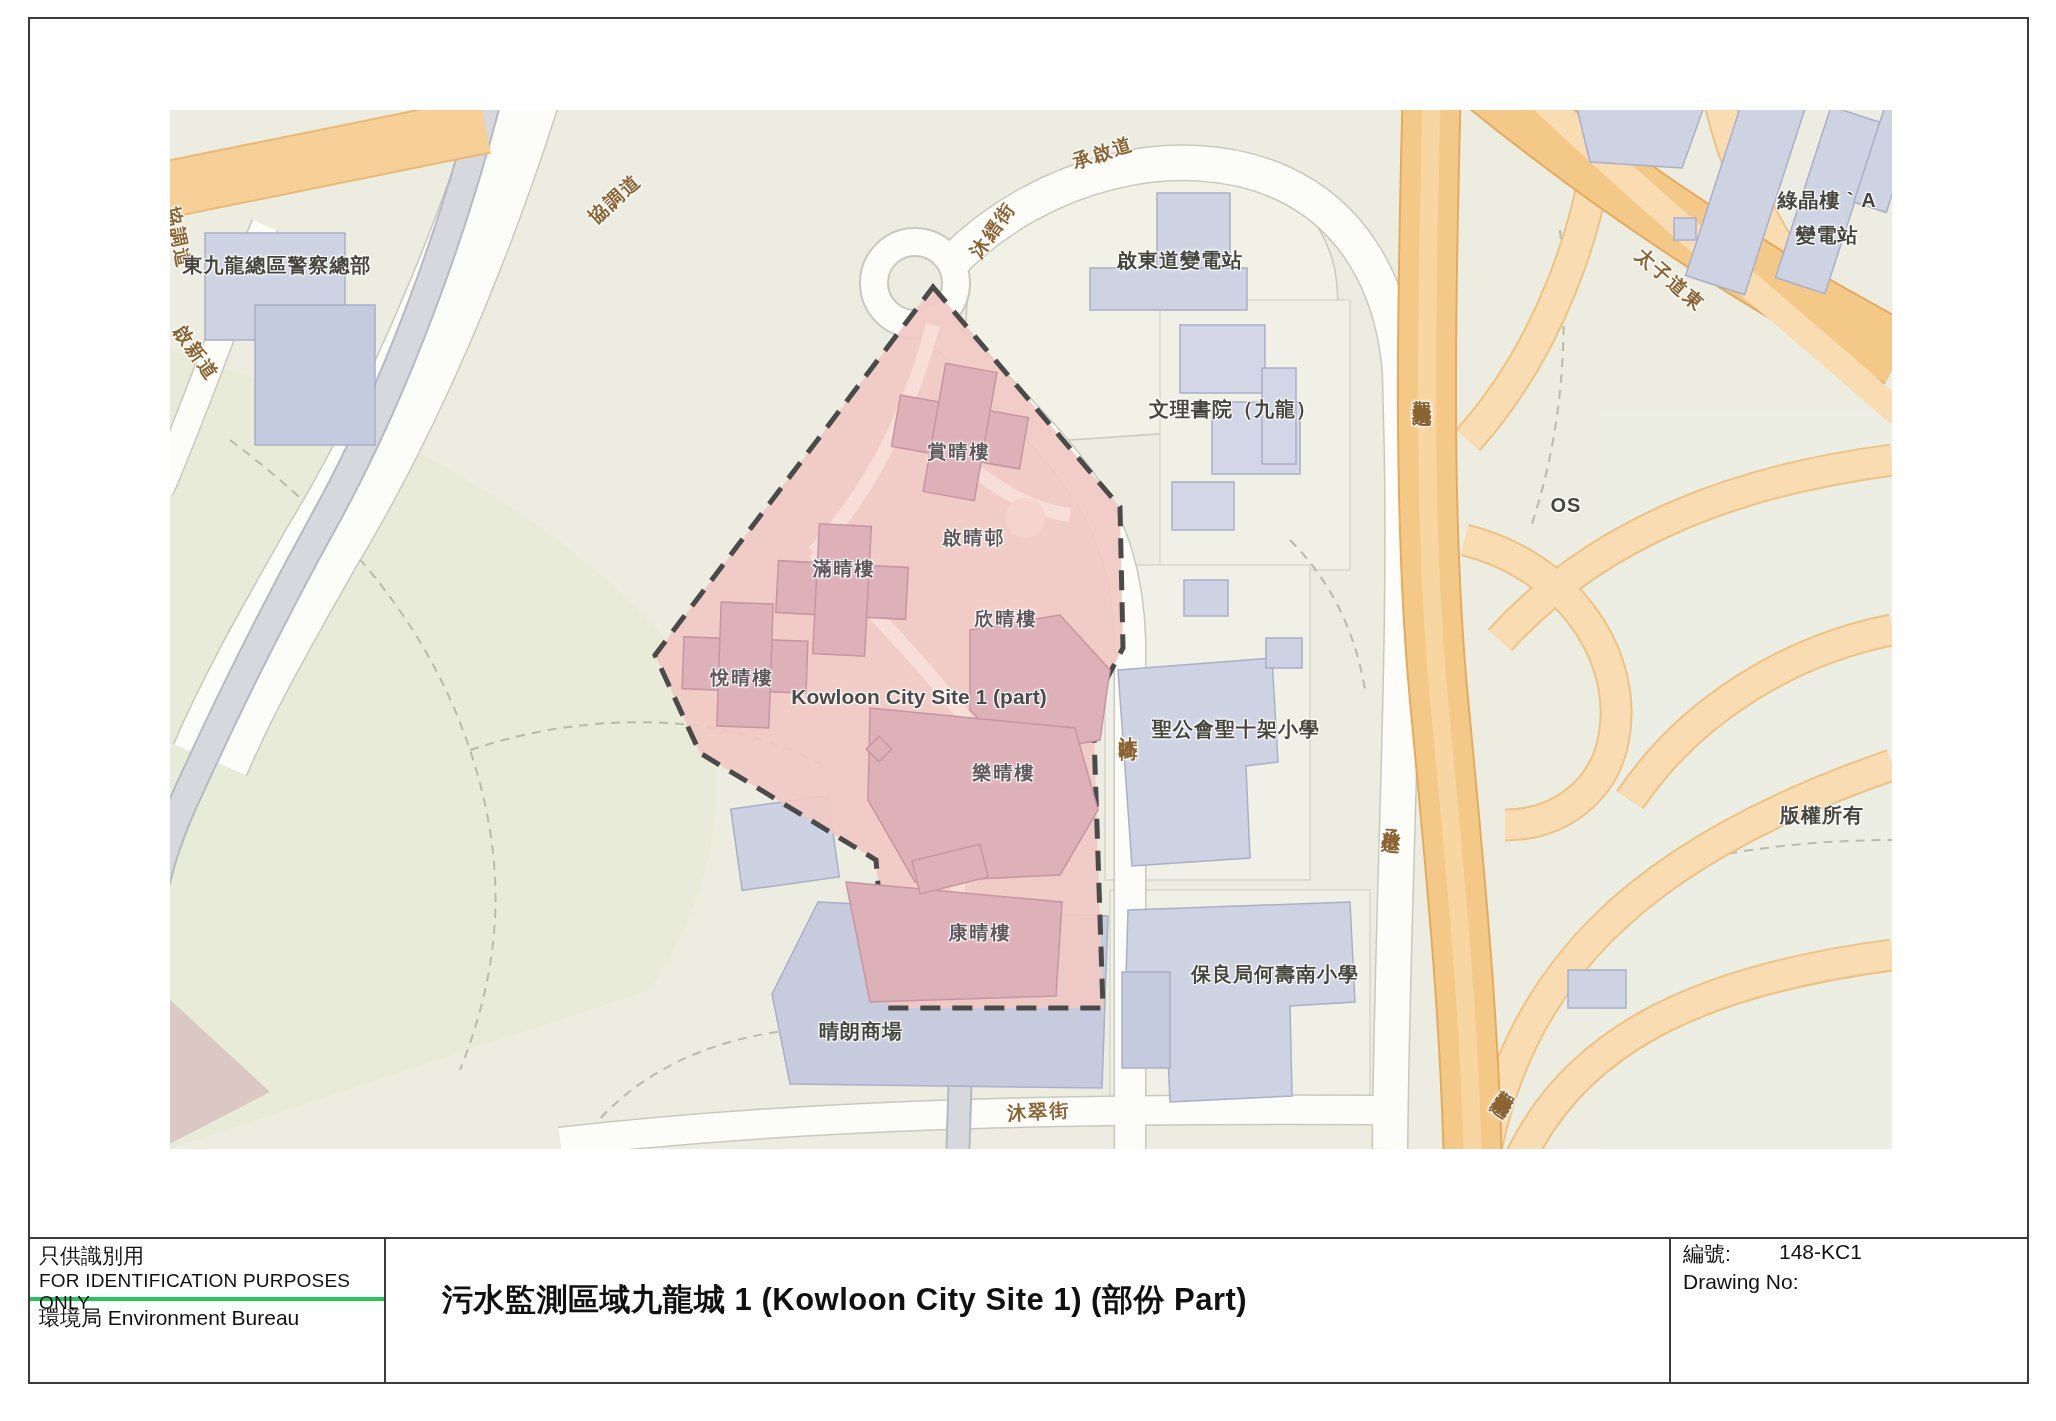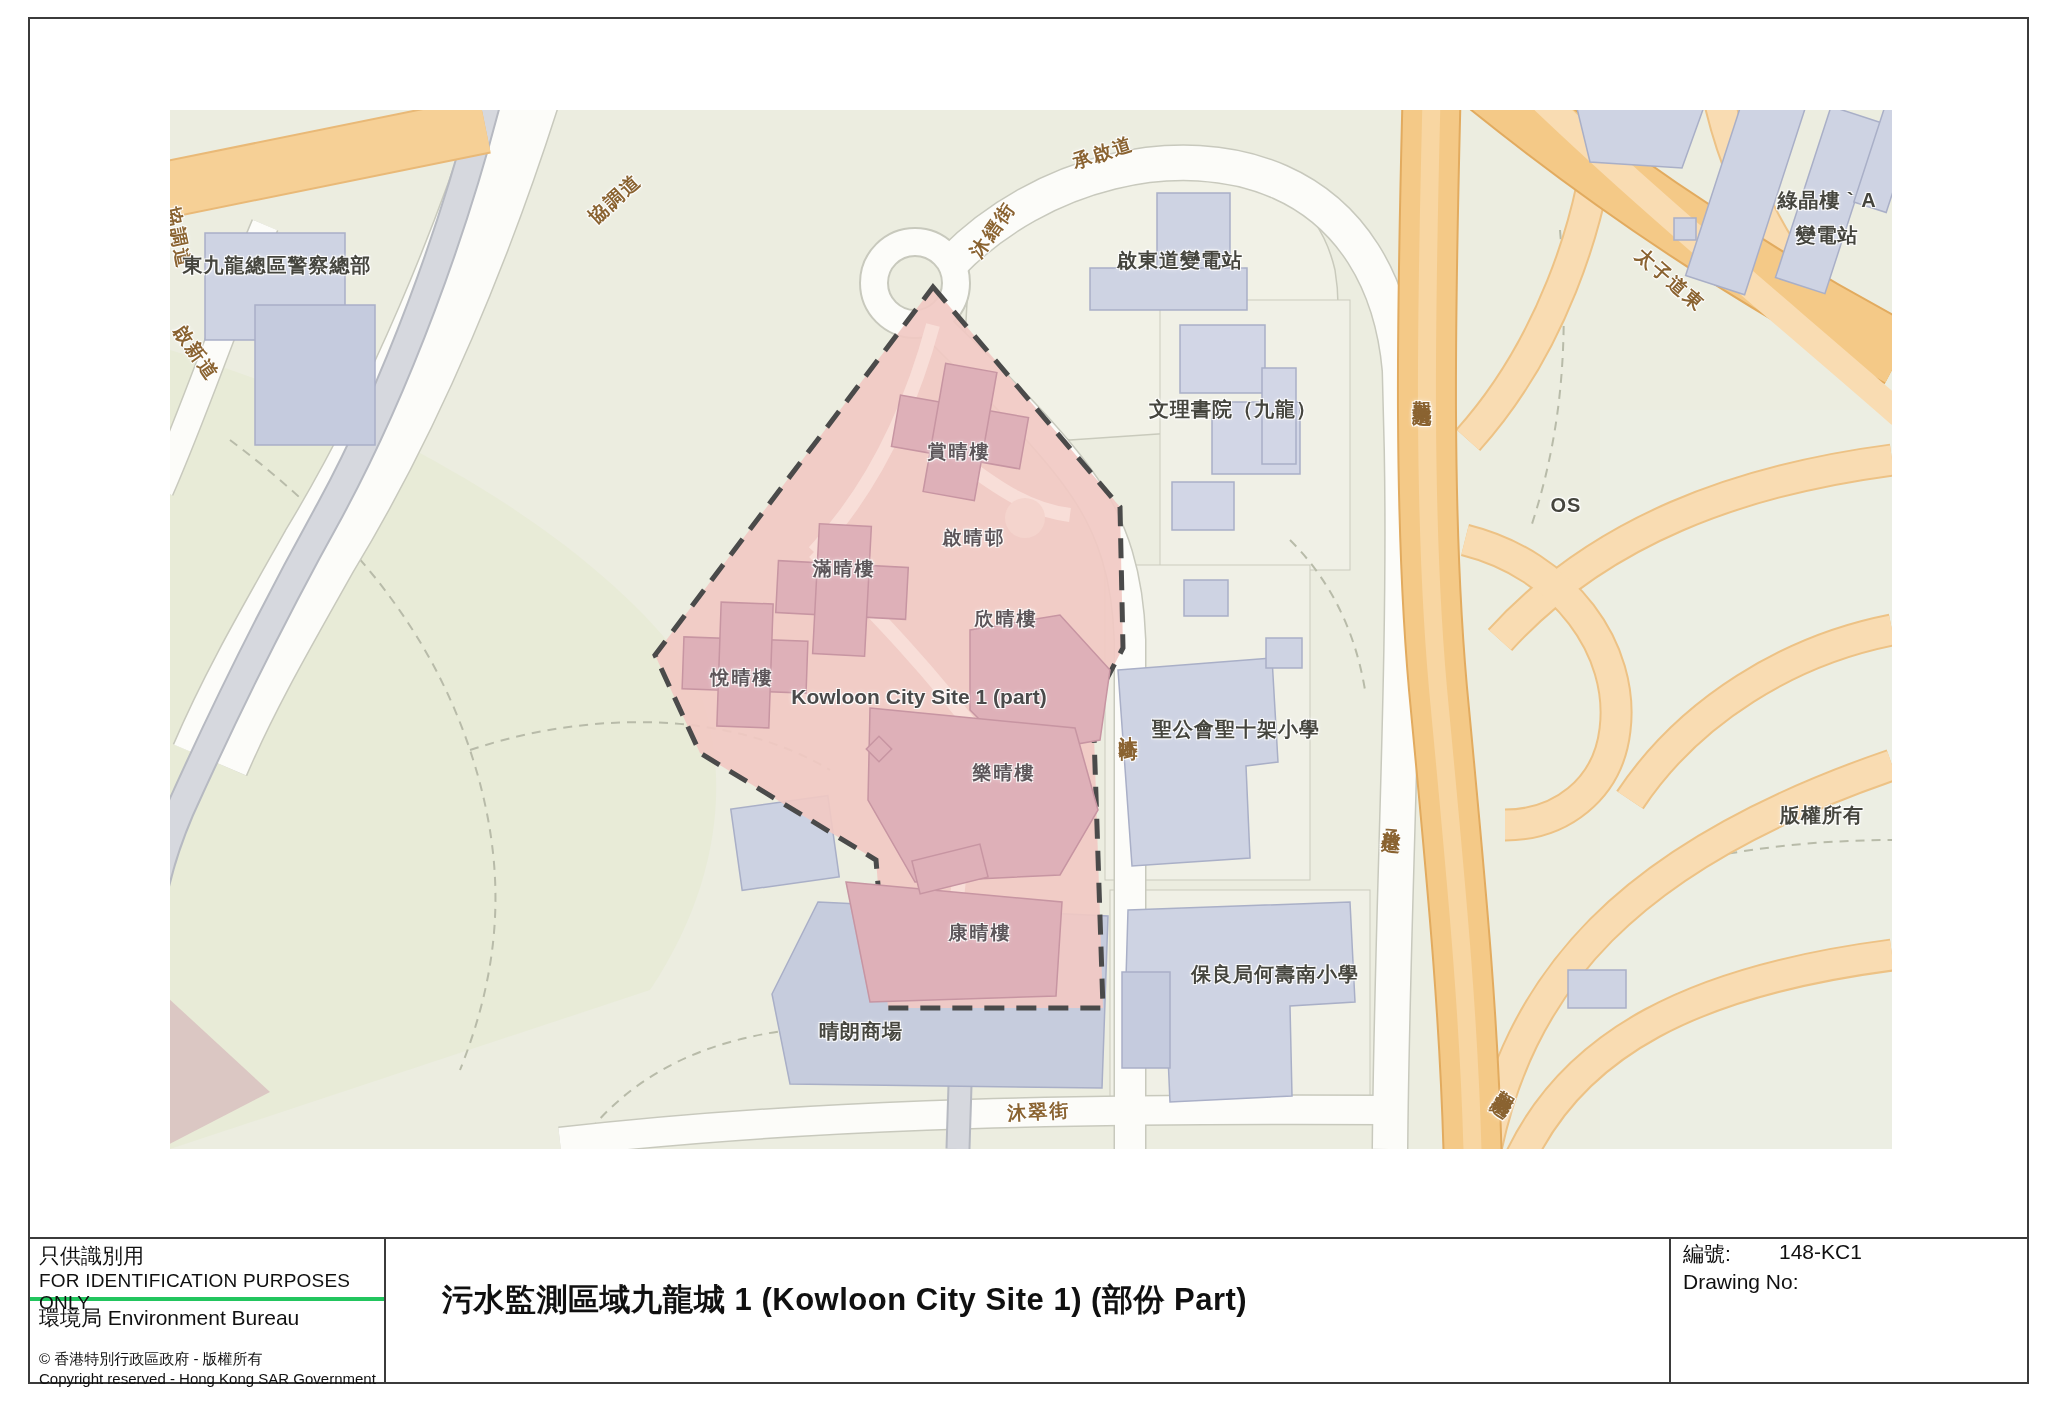--- a/index.html
+++ b/index.html
@@ -199,24 +199,20 @@
     </div>
 
     <div id="footer">
       <div class="f-left">
         <div class="f-left-top">
           <div class="f-zh1">只供識別用</div>
           <div class="f-en1">FOR IDENTIFICATION PURPOSES ONLY</div>
         </div>
         <div class="f-left-bot">
           <div class="f-bureau">環境局  Environment Bureau</div>
-          <div class="f-copy">
-            <div>©  香港特別行政區政府  -  版權所有</div>
-            <div>Copyright reserved - Hong Kong SAR Government</div>
-          </div>
         </div>
       </div>
       <div class="f-center">
         <div class="f-title">污水監測區域九龍城 1 (Kowloon City Site 1) (部份 Part)</div>
       </div>
       <div class="f-right">
         <div>
           <div class="fr-row">
             <span class="fr-lab">編號:</span>
             <span>148-KC1</span>

